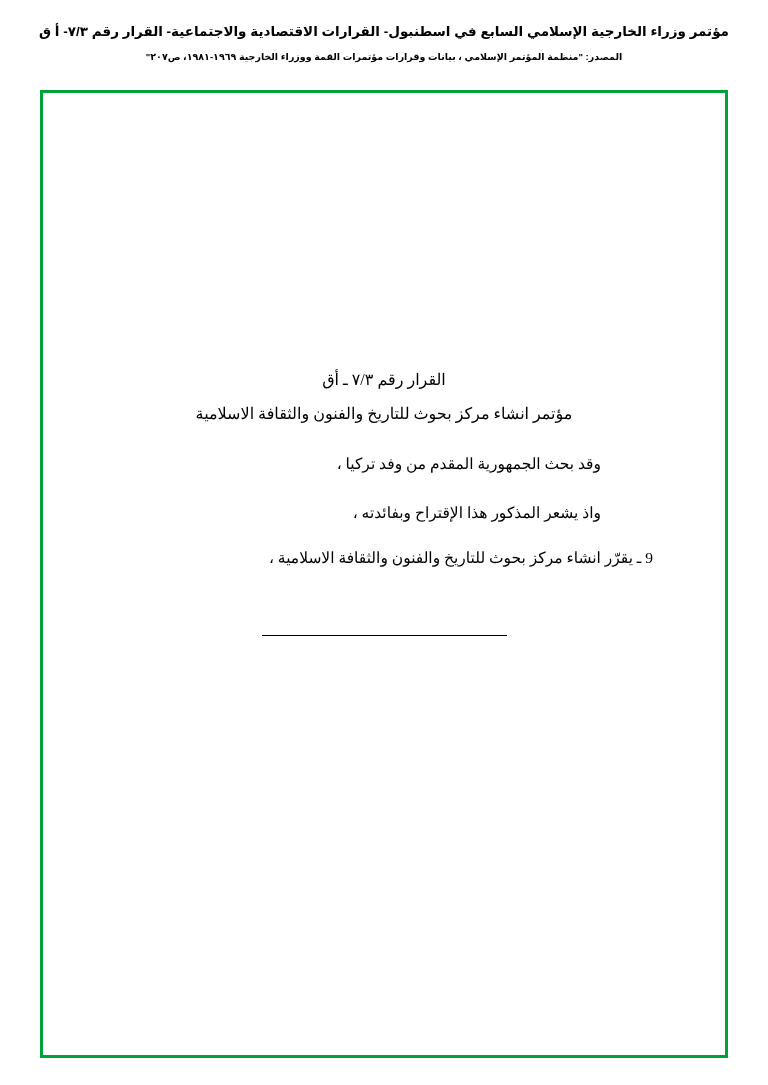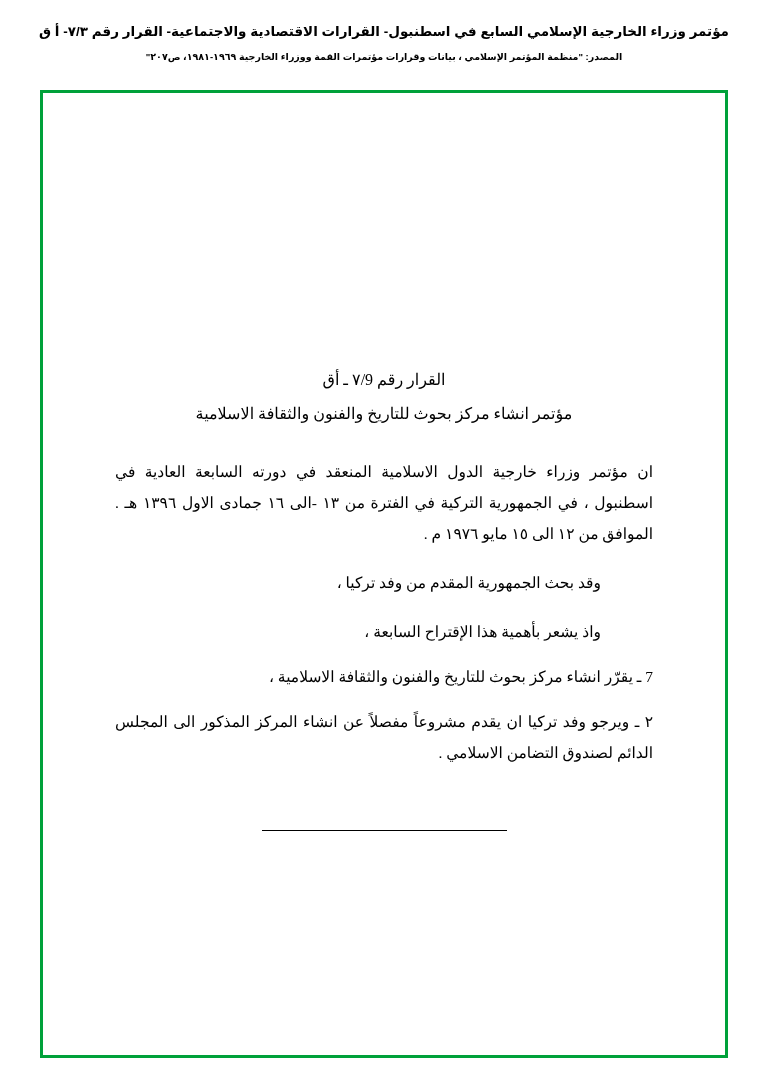--- a/index.html
+++ b/index.html
@@ -104,30 +104,28 @@
 
   <div class="header-block">
     <div class="header-title">مؤتمر وزراء الخارجية الإسلامي السابع في اسطنبول- القرارات الاقتصادية والاجتماعية- القرار رقم ٧/٣- أ ق</div>
     <div class="header-source">المصدر: "منظمة المؤتمر الإسلامي ، بيانات وقرارات مؤتمرات القمة ووزراء الخارجية ١٩٦٩-١٩٨١، ص٢٠٧"</div>
   </div>
 
   <div class="frame">
 
     <div class="doc-body">
 
-      <div class="decision-no">القرار رقم ٧/9 ـ أق</div>
+      <div class="decision-no">القرار رقم ٧/٣ ـ أق</div>
 
       <div class="decision-sub">مؤتمر انشاء مركز بحوث للتاريخ والفنون والثقافة الاسلامية</div>
 
-      <div class="para first">ان مؤتمر وزراء خارجية الدول الاسلامية المنعقد في دورته السابعة العادية في اسطنبول ، في الجمهورية التركية في الفترة من ١٣ -الى ١٦ جمادى الاول ١٣٩٦ هـ .  الموافق من ١٢ الى ١٥ مايو ١٩٧٦ م .</div>
 
       <div class="para indent">وقد بحث الجمهورية المقدم من وفد تركيا ،</div>
-      <div class="para indent">واذ يشعر بأهمية هذا الإقتراح السابعة ،</div>
-      <div class="para tight">7 ـ يقرّر انشاء مركز بحوث للتاريخ والفنون والثقافة الاسلامية ،</div>
-      <div class="para tight">٢ ـ ويرجو وفد تركيا ان يقدم مشروعاً مفصلاً عن انشاء المركز المذكور الى المجلس الدائم لصندوق التضامن الاسلامي .</div>
+      <div class="para indent">واذ يشعر المذكور هذا الإقتراح وبفائدته ،</div>
+      <div class="para tight">9 ـ يقرّر انشاء مركز بحوث للتاريخ والفنون والثقافة الاسلامية ،</div>
 
       <div class="rule"></div>
 
     </div>
 
   </div>
 
 </div>
 
 </body></html>

